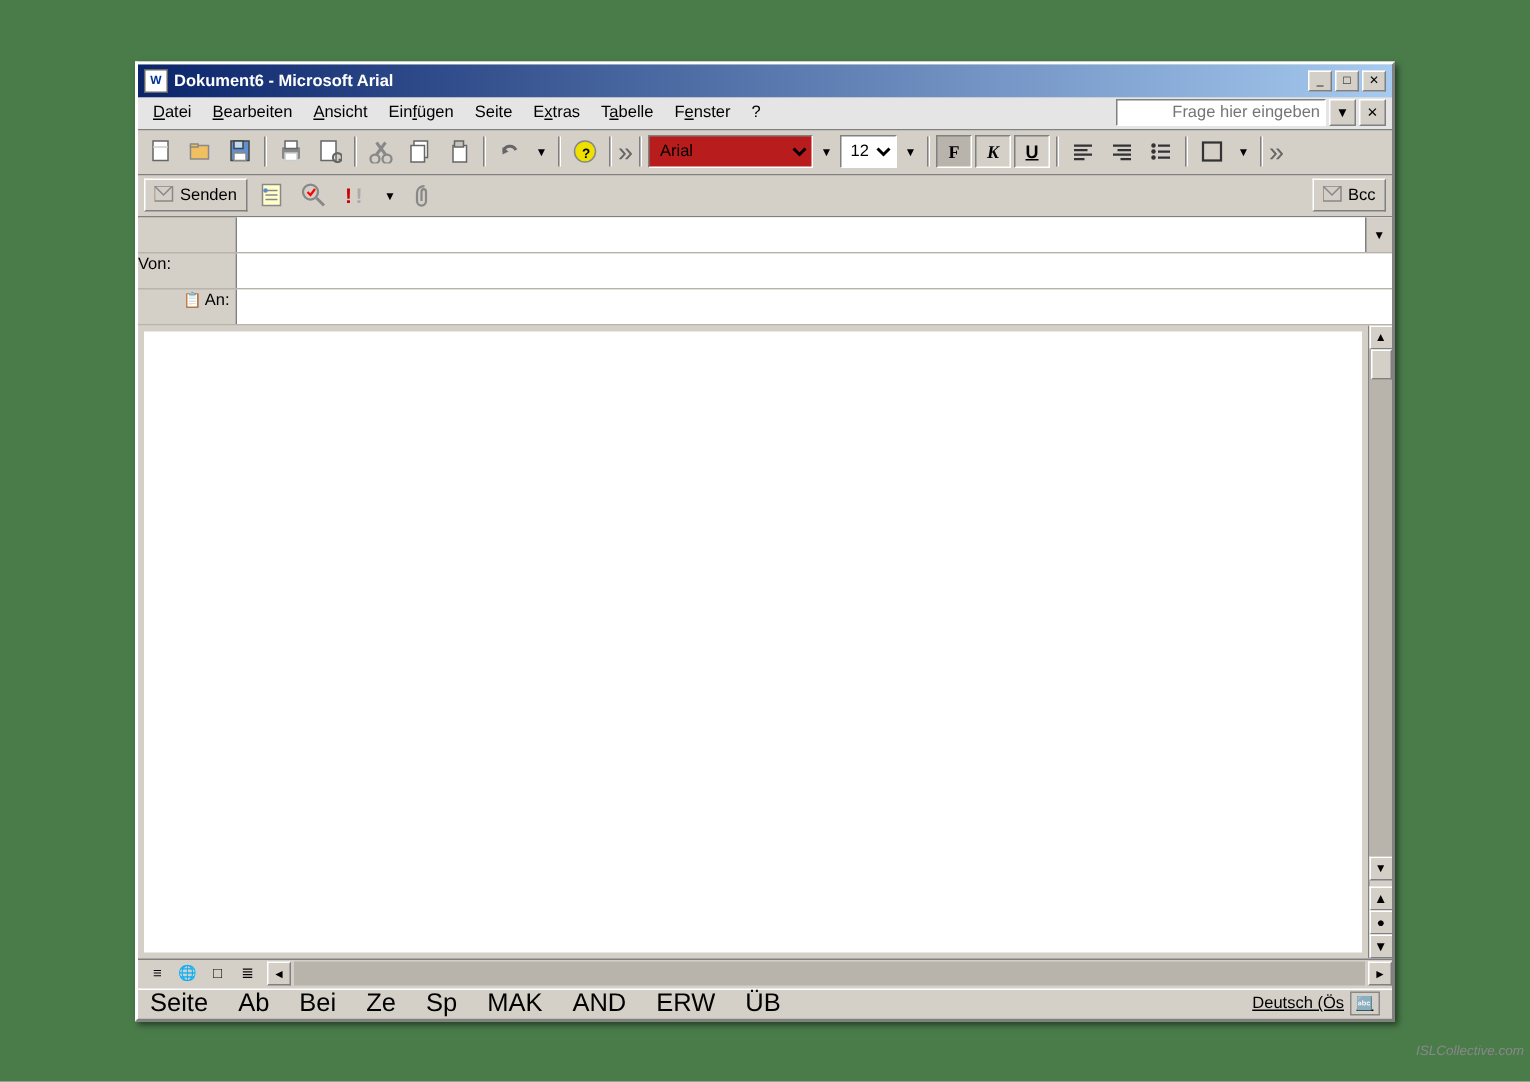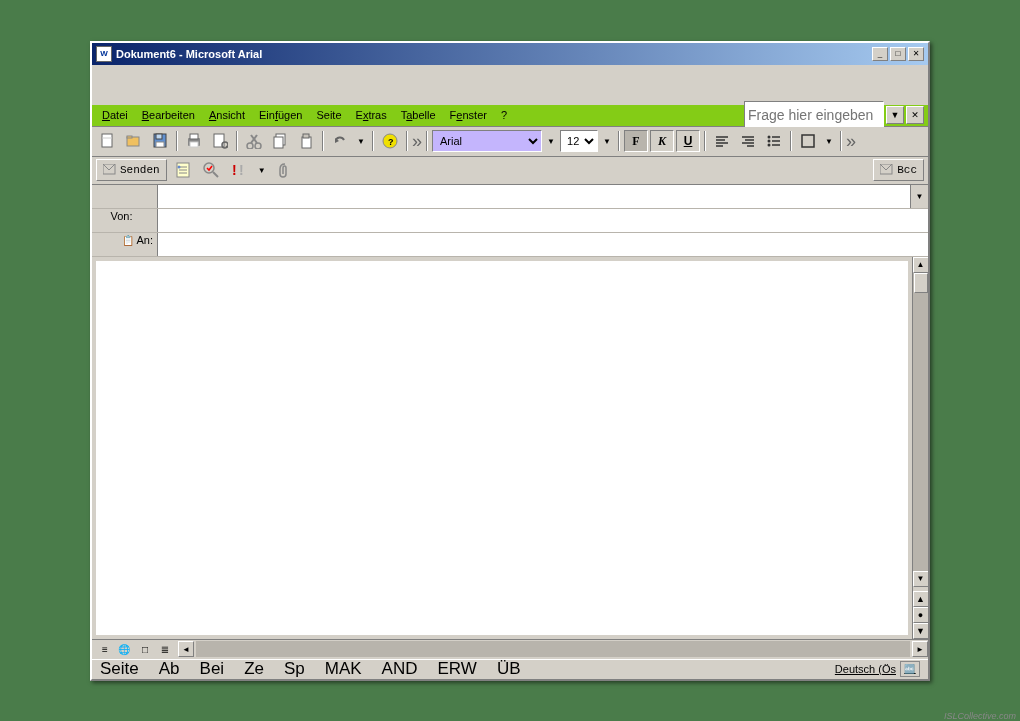--- a/index.html
+++ b/index.html
@@ -83,28 +83,27 @@
       cursor: pointer;
     }
 
     .title-btn.close {
       background: #d4d0c8;
     }
 
     
     .menu-bar {
       height: 22px;
-      background: #84cc16;
+      background: #e5e5e5;
       display: flex;
       align-items: center;
       padding: 0 4px;
       border-bottom: 1px solid #808080;
       flex-shrink: 0;
       gap: 2px;
-      margin-top: 40px;
     }
 
     .menu-item {
       padding: 2px 6px;
       font-size: 11px;
       cursor: pointer;
       color: #000;
     }
 
     .menu-item span {
@@ -120,23 +119,24 @@
 
     .help-input {
       width: 140px;
       height: 18px;
       border: 1px solid;
       border-top-color: #808080;
       border-left-color: #808080;
       border-right-color: #ffffff;
       border-bottom-color: #ffffff;
       background: #ffffff;
-      font-size: 14px;
-      padding: 13px 3px;
+      font-size: 11px;
+      padding: 3px 3px;
       color: #808080;
+      text-align: right;
     }
 
     .help-btn {
       width: 18px;
       height: 18px;
       background: #d4d0c8;
       border: 1px solid;
       border-top-color: #ffffff;
       border-left-color: #ffffff;
       border-right-color: #808080;
@@ -204,21 +204,21 @@
       display: flex;
       align-items: center;
       justify-content: center;
       cursor: pointer;
       font-size: 8px;
     }
 
     .font-select {
       width: 110px;
       height: 22px;
-      background: #c4b5fd;
+      background: #b91c1c;
       border: 1px solid;
       border-top-color: #808080;
       border-left-color: #808080;
       border-right-color: #ffffff;
       border-bottom-color: #ffffff;
       font-size: 11px;
       padding: 0 3px;
     }
 
     .size-select {
@@ -279,21 +279,20 @@
       border-left-color: #ffffff;
       border-right-color: #808080;
       border-bottom-color: #808080;
       display: flex;
       align-items: center;
       justify-content: center;
       cursor: pointer;
       font-size: 11px;
       padding: 0 6px;
       gap: 3px;
-      font-family: Liberation Mono, monospace;
     }
 
     .email-icon-btn {
       width: 24px;
       height: 22px;
       background: #d4d0c8;
       border: 1px solid transparent;
       display: flex;
       align-items: center;
       justify-content: center;
@@ -309,21 +308,21 @@
 
     .email-field-row {
       display: flex;
       align-items: center;
       height: 24px;
       border-bottom: 1px solid #b8b4ac;
     }
 
     .field-label {
       width: 65px;
-      text-align: center;
+      text-align: left;
       padding-right: 6px;
       font-size: 11px;
       flex-shrink: 0;
       margin-top: 40px;
     }
 
     .field-input {
       flex: 1;
       height: 100%;
       background: #ffffff;
@@ -519,21 +518,21 @@
     .status-lang {
       margin-left: auto;
       display: flex;
       align-items: center;
       gap: 4px;
       text-decoration: underline;
     }
 
     .isl-watermark {
       position: absolute;
-      bottom: 0;
+      bottom: 16px;
       right: 4px;
       font-size: 9px;
       color: #888;
       font-style: italic;
     }
   </style>
 </head>
 <body>
 
 <div class="window">

